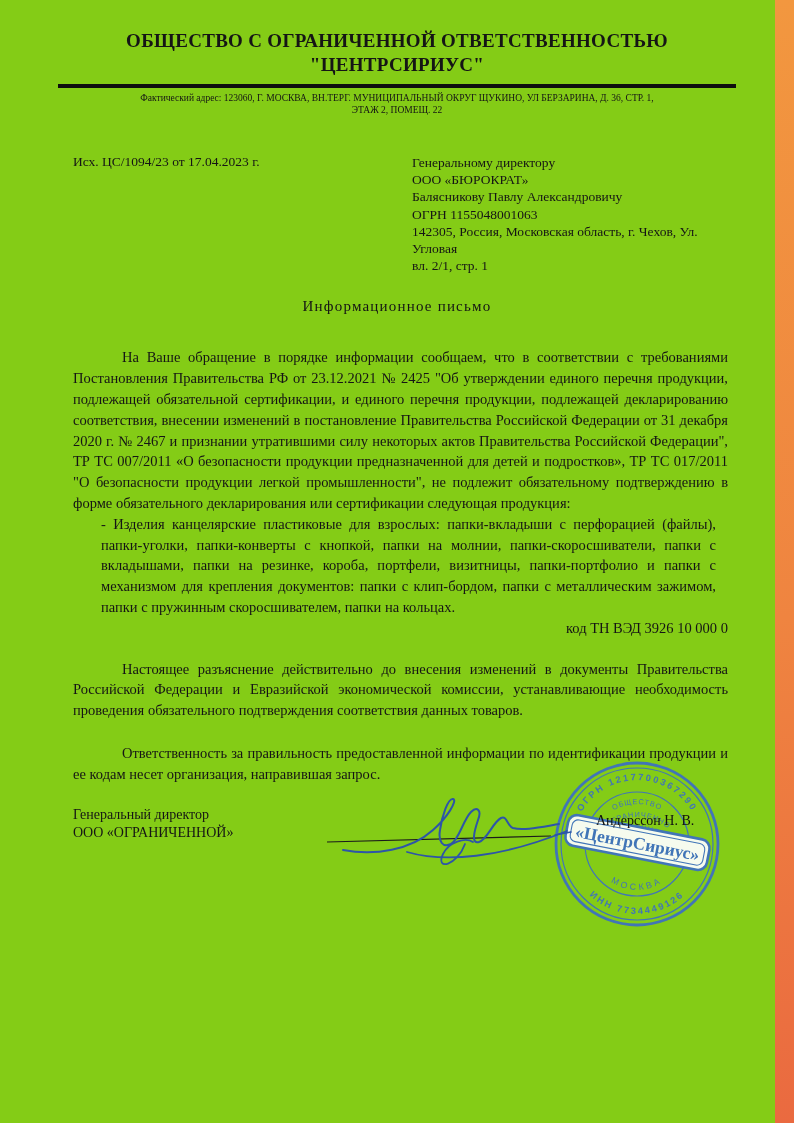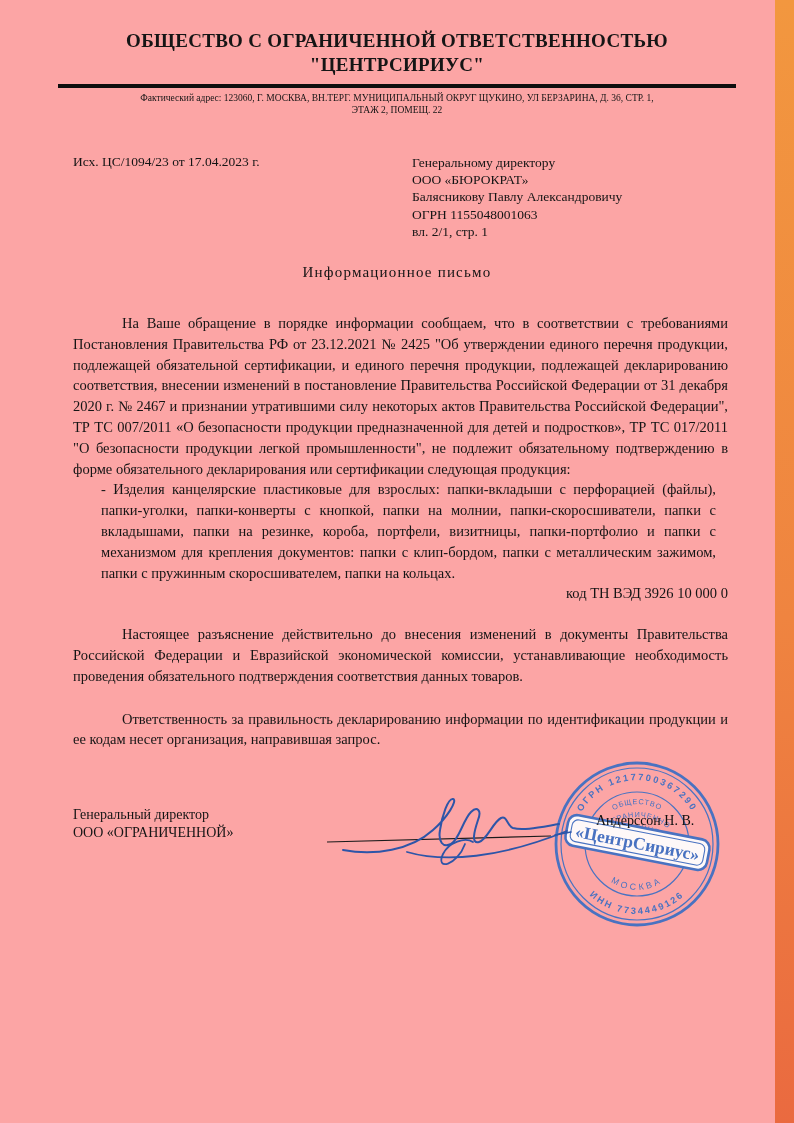--- a/index.html
+++ b/index.html
@@ -1,17 +1,17 @@
 <!DOCTYPE html>
 <html lang="ru"><head>
 <meta charset="utf-8">
 <style>
   html,body{margin:0;padding:0;background:#ffffff;}
   .page{
-    position:relative;width:794px;height:1123px;background:#fca5a5;
+    position:relative;width:794px;height:1123px;background:#84cc16;
     font-family:"Liberation Serif", serif;color:#151515;overflow:hidden;
   }
   
   .accent-bar{
     position:absolute;top:0;right:0;width:19px;height:1123px;
     background:linear-gradient(180deg,#f2973f 0%,#ef8440 55%,#ea6a40 100%);
   }
   
   .header{padding-top:29px;text-align:center;}
   .company-name{font-weight:bold;font-size:19px;line-height:24px;letter-spacing:.3px;}
@@ -51,32 +51,33 @@
     <div class="address">ЭТАЖ 2, ПОМЕЩ. 22</div>
   </div>
 
   <div class="meta-row">
     <div class="ref-line">Исх. ЦС/1094/23 от 17.04.2023 г.</div>
     <div class="recipient">
       <div>Генеральному директору</div>
       <div>ООО «БЮРОКРАТ»</div>
       <div>Балясникову Павлу Александровичу</div>
       <div>ОГРН 1155048001063</div>
+      <div>142305, Россия, Московская область, г. Чехов, Ул. Угловая</div>
       <div>вл. 2/1, стр. 1</div>
     </div>
   </div>
 
   <div class="letter-title">Информационное письмо</div>
 
   <div class="letter-body">
     <p class="para">На Ваше обращение в порядке информации сообщаем, что в соответствии с требованиями Постановления Правительства РФ от 23.12.2021 № 2425 "Об утверждении единого перечня продукции, подлежащей обязательной сертификации, и единого перечня продукции, подлежащей декларированию соответствия, внесении изменений в постановление Правительства Российской Федерации от 31 декабря 2020 г. № 2467 и признании утратившими силу некоторых актов Правительства Российской Федерации", ТР ТС 007/2011 «О безопасности продукции предназначенной для детей и подростков», ТР ТС 017/2011 "О безопасности продукции легкой промышленности",  не подлежит обязательному подтверждению в форме обязательного декларирования или сертификации следующая продукция:</p>
     <p class="product-item">- Изделия канцелярские пластиковые для взрослых: папки-вкладыши с перфорацией (файлы), папки-уголки, папки-конверты с кнопкой, папки на молнии, папки-скоросшиватели, папки с вкладышами, папки на резинке, короба, портфели, визитницы, папки-портфолио и папки с механизмом для крепления документов: папки с клип-бордом, папки с металлическим зажимом, папки с пружинным скоросшивателем, папки на кольцах.</p>
     <p class="code-line">код ТН ВЭД 3926 10 000 0</p>
     <p class="para para-2">Настоящее разъяснение действительно до внесения изменений в документы Правительства Российской Федерации и Евразийской экономической комиссии, устанавливающие необходимость проведения обязательного подтверждения соответствия данных товаров.</p>
-    <p class="para para-3">Ответственность за правильность декларированию информации по идентификации продукции и ее кодам несет организация, направившая запрос.</p>
+    <p class="para para-3">Ответственность за правильность предоставленной информации по идентификации продукции и ее кодам несет организация, направившая запрос.</p>
   </div>
 
   <div class="sig-block">
     <div>Генеральный директор</div>
     <div>ООО «ОГРАНИЧЕННОЙ»</div>
   </div>
 
   <svg class="signature-svg" width="272" height="88" viewBox="0 0 272 88" xmlns="http://www.w3.org/2000/svg">
     <path d="M12,56 L236,50" stroke="#1b1b1b" stroke-width="1.2" fill="none"></path>
     <path d="M240,49 L256,46" stroke="#2d55a8" stroke-width="1.6" fill="none" stroke-linecap="round"></path>

